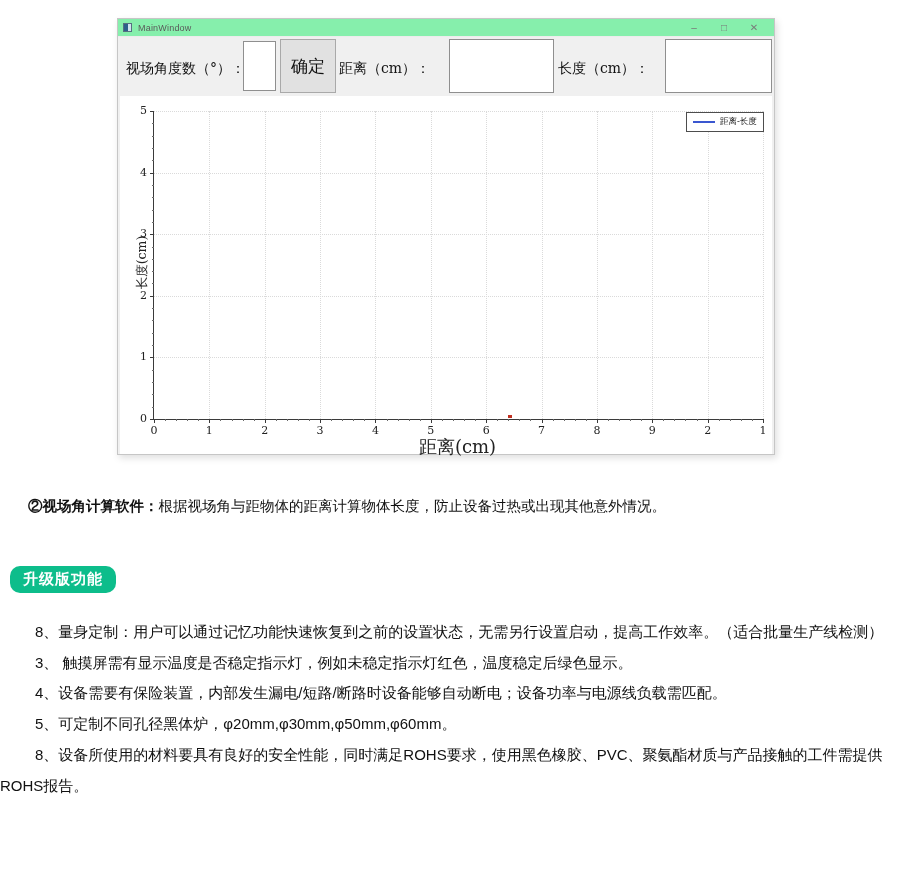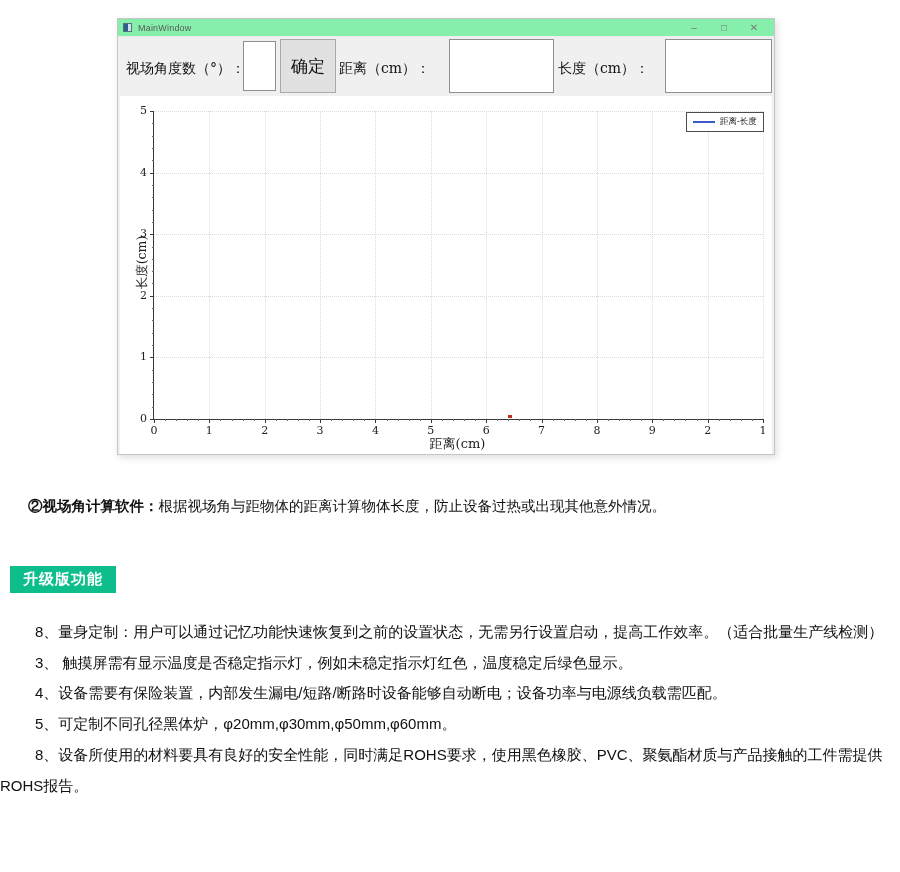--- a/index.html
+++ b/index.html
@@ -56,41 +56,41 @@
   .xlab{
     position:absolute;top:calc(100% + 5px);transform:translateX(-50%);
     font-family:"DejaVu Serif","Liberation Serif",serif;font-size:11px;color:#222;
   }
   .ylabnum{
     position:absolute;right:calc(100% + 7px);transform:translateY(-55%);
     font-family:"DejaVu Serif","Liberation Serif",serif;font-size:11px;color:#222;
   }
   .axis-xlabel{
     position:absolute;left:33px;width:609px;top:339px;text-align:center;
-    font-family:"DejaVu Serif","Liberation Serif",serif;font-size:13px;color:#222;
+    font-family:"DejaVu Serif","Liberation Serif",serif;font-size:18px;color:#222;
   }
   .axis-ylabel{
     position:absolute;left:-18px;top:158px;width:80px;text-align:center;
     transform:rotate(-90deg);font-family:"DejaVu Serif","Liberation Serif",serif;
     font-size:12.5px;color:#222;
   }
   .legend{
     position:absolute;left:566px;top:16px;background:#ffffff;border:1px solid #4d4d4d;
     padding:3px 6px;display:flex;align-items:center;gap:5px;
   }
   .legend-line{width:22px;height:2px;}
   .legend-text{font-family:"DejaVu Serif","Liberation Serif",serif;font-size:8.5px;color:#222;white-space:nowrap;}
   .stray-pt{position:absolute;width:4px;height:3px;}
   
   .intro{position:absolute;left:28px;top:496px;width:856px;font-size:14.5px;line-height:20px;color:#111;}
   .intro b{font-weight:bold;}
   .badge{
     position:absolute;left:10px;top:566px;height:27px;padding:0 13px;
     display:flex;align-items:center;color:#ffffff;font-weight:bold;
-    font-size:15px;letter-spacing:1px;
+    font-size:15px;letter-spacing:1px;border-radius:10px;
   }
   .feature-list{position:absolute;left:0;top:617px;width:888px;}
   .feature-list p{margin:0;font-size:15px;line-height:30.7px;color:#111;text-indent:35px;}
 </style>
 </head>
 <body>
 
 <div class="window">
 
   <div class="titlebar">

